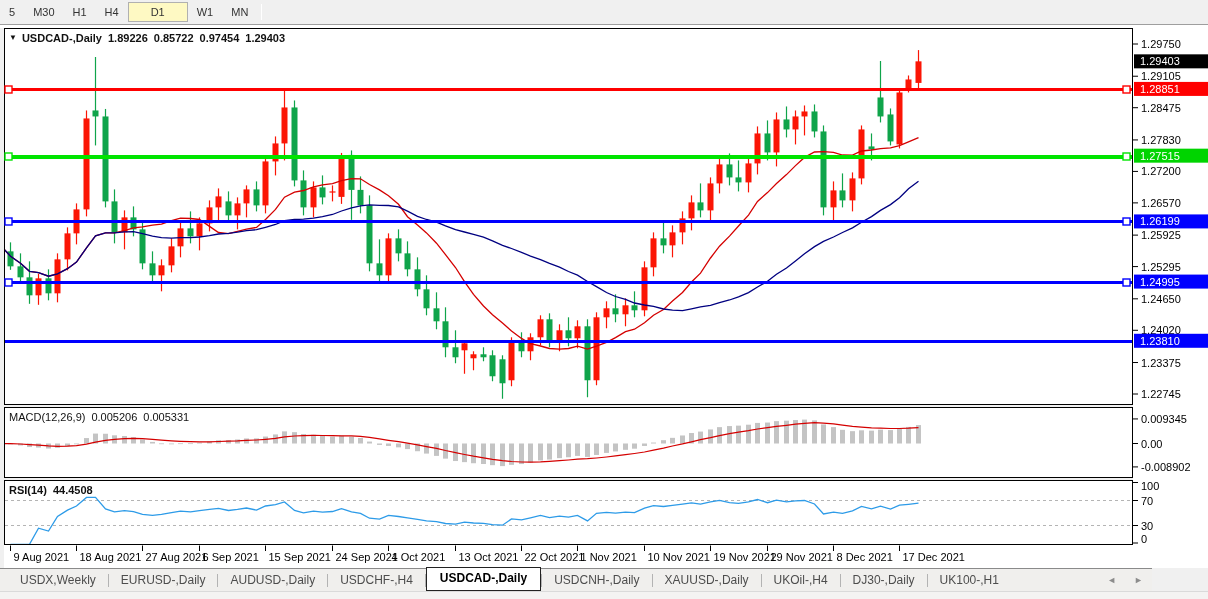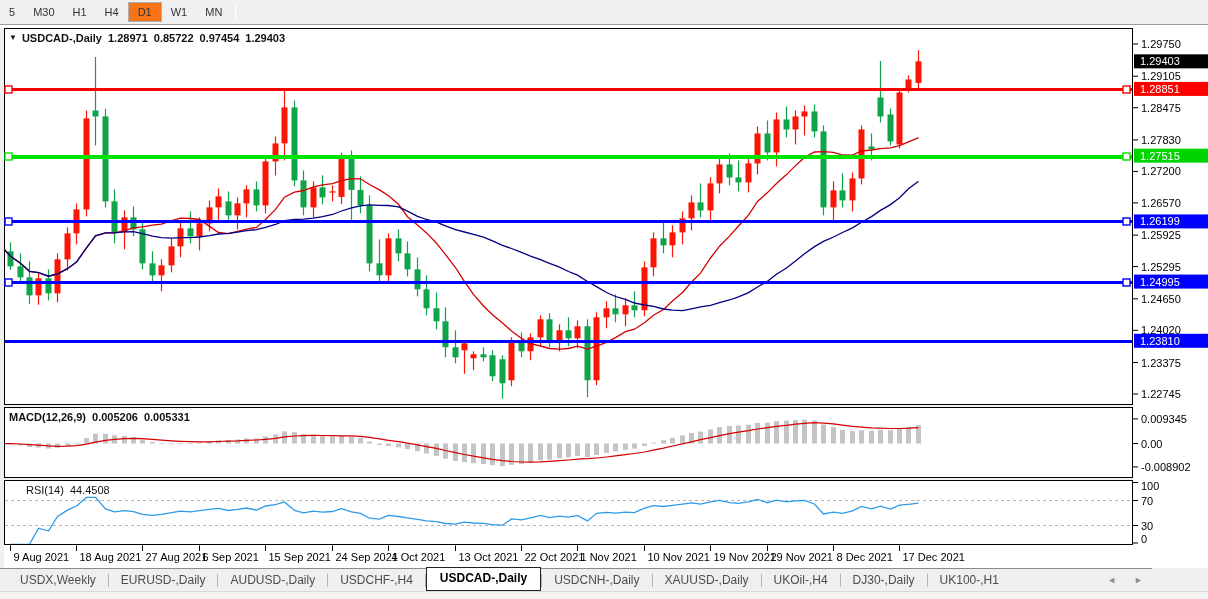--- a/index.html
+++ b/index.html
@@ -3,39 +3,39 @@
 <meta charset="utf-8">
 <style>
   * { box-sizing: border-box; margin: 0; padding: 0; }
   html,body { background:#e8e8e8; font-family:"Liberation Sans", sans-serif; }
   #app { position:relative; width:1208px; height:599px; background:#f0f0f0; overflow:hidden; }
 
   
   #toolbar { position:absolute; left:0; top:0; width:1208px; height:24px;
     background:#f0f0f0; display:flex; align-items:center; z-index:30; }
   .tf { font-size:11px; color:#333; padding:3px 8px; cursor:default; border:1px solid transparent; }
-  .tf.active { background:#f97316; border:1px solid #b0b0b0; padding:3px 9px; }
+  .tf.active { background:#fef9c3; border:1px solid #b0b0b0; padding:3px 22px; }
   .tb-sep { width:1px; height:16px; background:#bdbdbd; border-right:1px solid #ffffff; margin:0 4px; }
   #tb-divider { position:absolute; left:0; top:24px; width:1208px; height:4px;
     background:#ffffff; border-top:1px solid #9e9e9e; z-index:30; }
 
   
   #axis-bg { position:absolute; left:1133px; top:28px; width:75px; height:540px; background:#ffffff; z-index:1; }
   #date-strip { position:absolute; left:4px; top:545px; width:1204px; height:23px; background:#ffffff; z-index:1; }
 
   svg#cv { position:absolute; left:0; top:0; z-index:5; }
 
   
   .flabel { position:absolute; z-index:10; font-size:11px; color:#111; white-space:nowrap; display:flex; align-items:center; }
   #chart-title { left:9px; top:32px; font-weight:700; }
   #chart-title .tri { font-size:8px; margin-right:5px; position:relative; top:-1px; }
   #chart-title span { margin-right:6px; }
-  #macd-label { left:9px; top:411px; font-weight:700; }
+  #macd-label { left:9px; top:411px; font-weight:400; }
   #macd-label span { margin-right:6px; }
-  #rsi-label { left:26px; top:484px; font-weight:400;text-align:center; }
+  #rsi-label { left:9px; top:484px; font-weight:700;text-align:center; }
   #rsi-label span { margin-right:6px; }
 
   
   #tabbar { position:absolute; left:0; top:568px; width:1152px; height:23px;
     background:#f0efed; border-top:1px solid #8a8a8a; display:flex; align-items:center;
     z-index:30; padding-left:8px; }
   .tab { font-size:12px; color:#4d4d4d; padding:4px 12px; white-space:nowrap; cursor:default; }
   .tab.active { background:#ffffff; border:1px solid #222; color:#000; font-weight:600;
     padding:3px 13px; margin-top:-2px; height:24px; }
   .tab-div { width:1px; height:13px; background:#b3b3b3; }
@@ -487,21 +487,21 @@
         <line x1="833.5" y1="545.5" x2="833.5" y2="551" stroke="#000"></line>
         <text x="836.5" y="561">8 Dec 2021</text>
         <line x1="899.5" y1="545.5" x2="899.5" y2="551" stroke="#000"></line>
         <text x="902.5" y="561">17 Dec 2021</text>
       </g>
     </svg>
 
   <div id="chart-title" class="flabel">
     <span class="tri">▼</span>
     <span>USDCAD-,Daily</span>
-    <span>1.28971</span>
+    <span>1.89226</span>
     <span>0.85722</span>
     <span>0.97454</span>
     <span>1.29403</span>
   </div>
 
   <div id="macd-label" class="flabel">
     <span>MACD(12,26,9)</span>
     <span>0.005206</span>
     <span>0.005331</span>
   </div>

